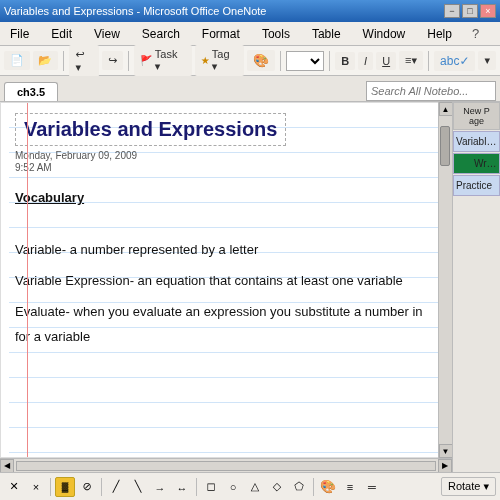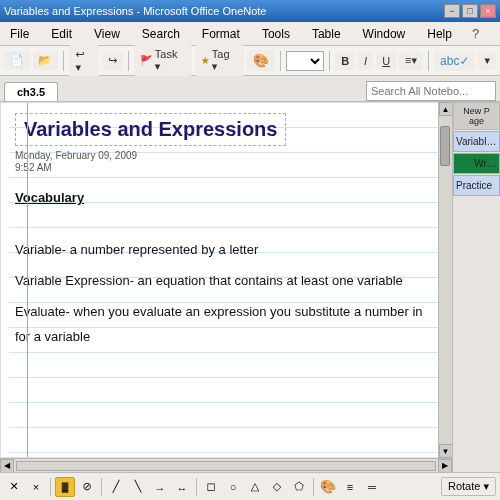--- a/index.html
+++ b/index.html
@@ -130,20 +130,21 @@
       display: flex;
       align-items: center;
     }
     .tab-search input {
       height: 18px;
       font-size: 11px;
       border: 1px solid #aaa;
       padding: 0 4px;
       width: 120px;
       color: #888;
+      font-style: italic;
     }
 
     
     #main-area {
       display: flex;
       flex: 1;
       overflow: hidden;
     }
 
     

